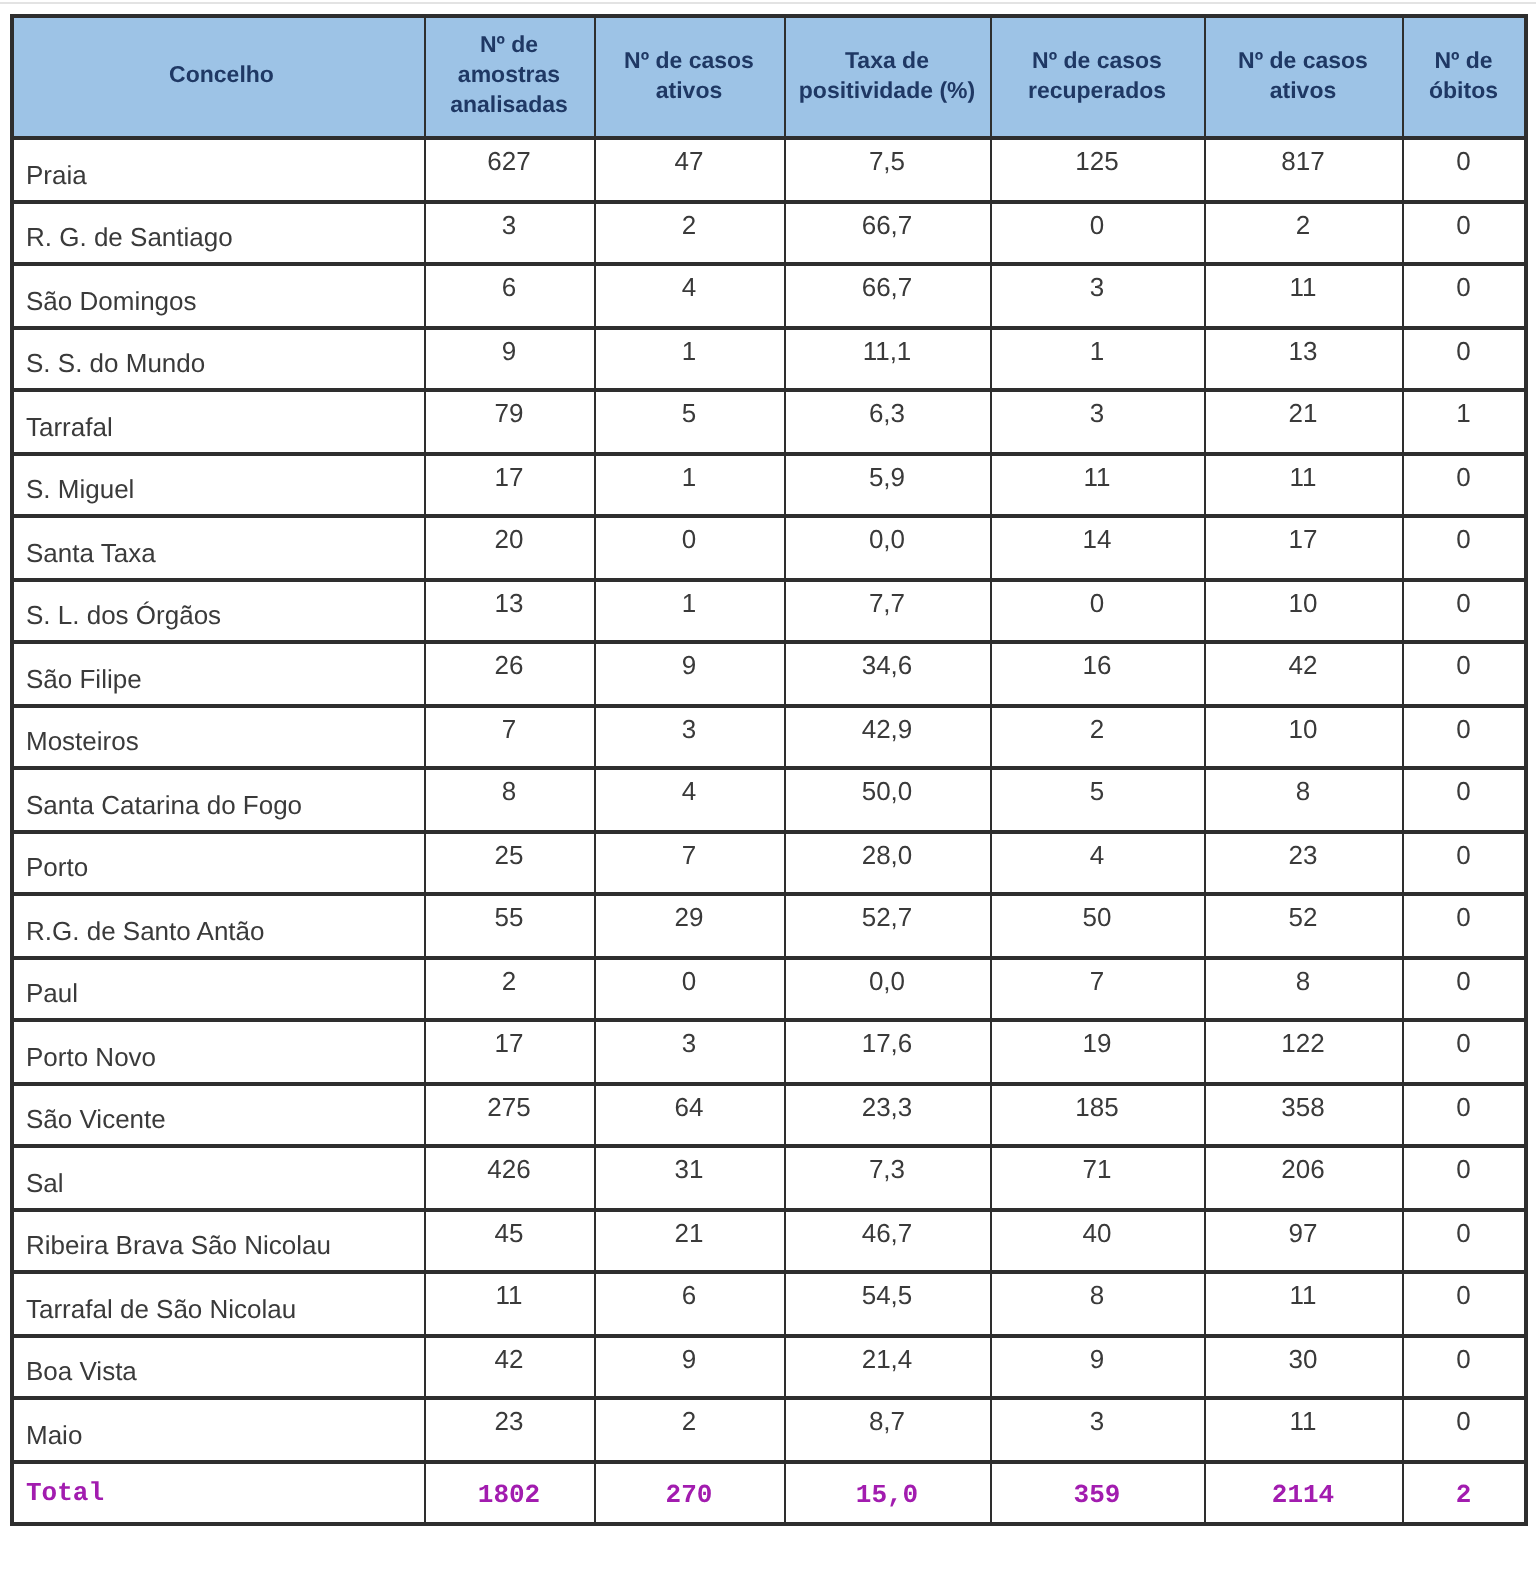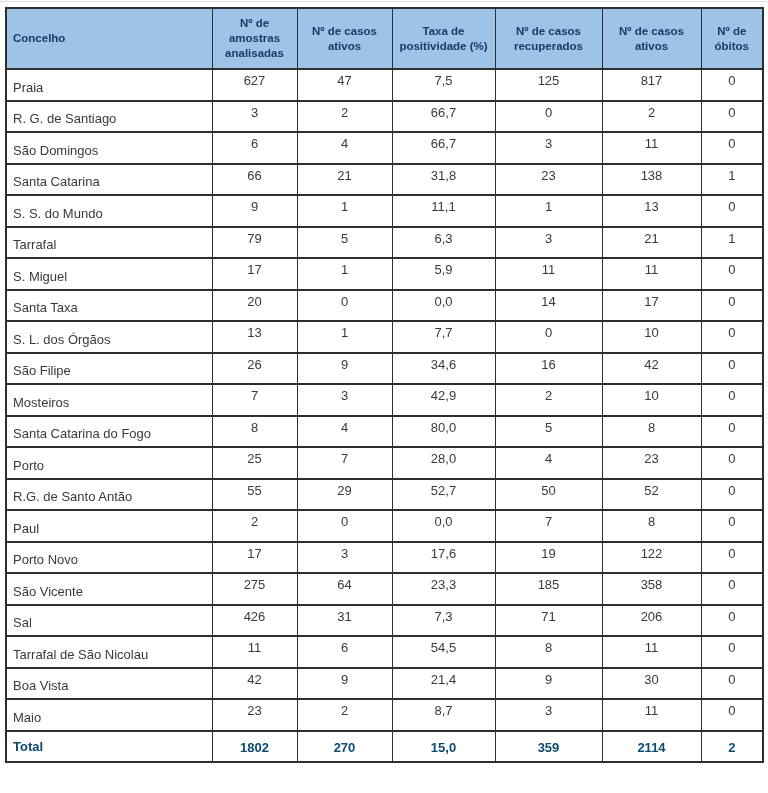--- a/index.html
+++ b/index.html
@@ -47,21 +47,21 @@
     color: var(--header-text, #1F3864);
     font-weight: bold;
     font-size: 11.5px;
     line-height: 1.3;
     height: 55px;
     text-align: center;
     vertical-align: middle;
     padding: 2px 3px;
   }
   #concelho-table thead th.first {
-    text-align: left;
+    text-align: center;
     padding-left: 6px;
   }
   #concelho-table tbody tr.data-row { height: 31.5px; }
   #concelho-table tbody td {
     color: var(--body-text, #3a3a3a);
     font-size: 13px;
   }
   #concelho-table tbody td.name {
     text-align: left;
     vertical-align: bottom;
@@ -69,23 +69,24 @@
     white-space: nowrap;
   }
   #concelho-table tbody td.num {
     text-align: center;
     vertical-align: top;
     padding-top: 3px;
   }
   #concelho-table tr.total-row { height: 31px; }
   #concelho-table tr.total-row td {
     font-weight: bold;
-    color: #0c4a6e;
+    color: #a21caf;
     vertical-align: middle;
     font-size: 13px;
+    font-family: Liberation Mono, monospace;
   }
   #concelho-table tr.total-row td.name {
     padding-bottom: 0;
     vertical-align: middle;
   }
 </style>
 </head>
 <body>
 
 <div id="stage">
@@ -134,29 +135,20 @@
         <tr class="data-row">
           <td class="name">São Domingos</td>
           <td class="num">6</td>
           <td class="num">4</td>
           <td class="num">66,7</td>
           <td class="num">3</td>
           <td class="num">11</td>
           <td class="num">0</td>
         </tr>
         <tr class="data-row">
-          <td class="name">Santa Catarina</td>
-          <td class="num">66</td>
-          <td class="num">21</td>
-          <td class="num">31,8</td>
-          <td class="num">23</td>
-          <td class="num">138</td>
-          <td class="num">1</td>
-        </tr>
-        <tr class="data-row">
           <td class="name">S. S. do Mundo</td>
           <td class="num">9</td>
           <td class="num">1</td>
           <td class="num">11,1</td>
           <td class="num">1</td>
           <td class="num">13</td>
           <td class="num">0</td>
         </tr>
         <tr class="data-row">
           <td class="name">Tarrafal</td>
@@ -209,21 +201,21 @@
           <td class="num">3</td>
           <td class="num">42,9</td>
           <td class="num">2</td>
           <td class="num">10</td>
           <td class="num">0</td>
         </tr>
         <tr class="data-row">
           <td class="name">Santa Catarina do Fogo</td>
           <td class="num">8</td>
           <td class="num">4</td>
-          <td class="num">80,0</td>
+          <td class="num">50,0</td>
           <td class="num">5</td>
           <td class="num">8</td>
           <td class="num">0</td>
         </tr>
         <tr class="data-row">
           <td class="name">Porto</td>
           <td class="num">25</td>
           <td class="num">7</td>
           <td class="num">28,0</td>
           <td class="num">4</td>
@@ -266,20 +258,29 @@
           <td class="num">358</td>
           <td class="num">0</td>
         </tr>
         <tr class="data-row">
           <td class="name">Sal</td>
           <td class="num">426</td>
           <td class="num">31</td>
           <td class="num">7,3</td>
           <td class="num">71</td>
           <td class="num">206</td>
+          <td class="num">0</td>
+        </tr>
+        <tr class="data-row">
+          <td class="name">Ribeira Brava São Nicolau</td>
+          <td class="num">45</td>
+          <td class="num">21</td>
+          <td class="num">46,7</td>
+          <td class="num">40</td>
+          <td class="num">97</td>
           <td class="num">0</td>
         </tr>
         <tr class="data-row">
           <td class="name">Tarrafal de São Nicolau</td>
           <td class="num">11</td>
           <td class="num">6</td>
           <td class="num">54,5</td>
           <td class="num">8</td>
           <td class="num">11</td>
           <td class="num">0</td>

